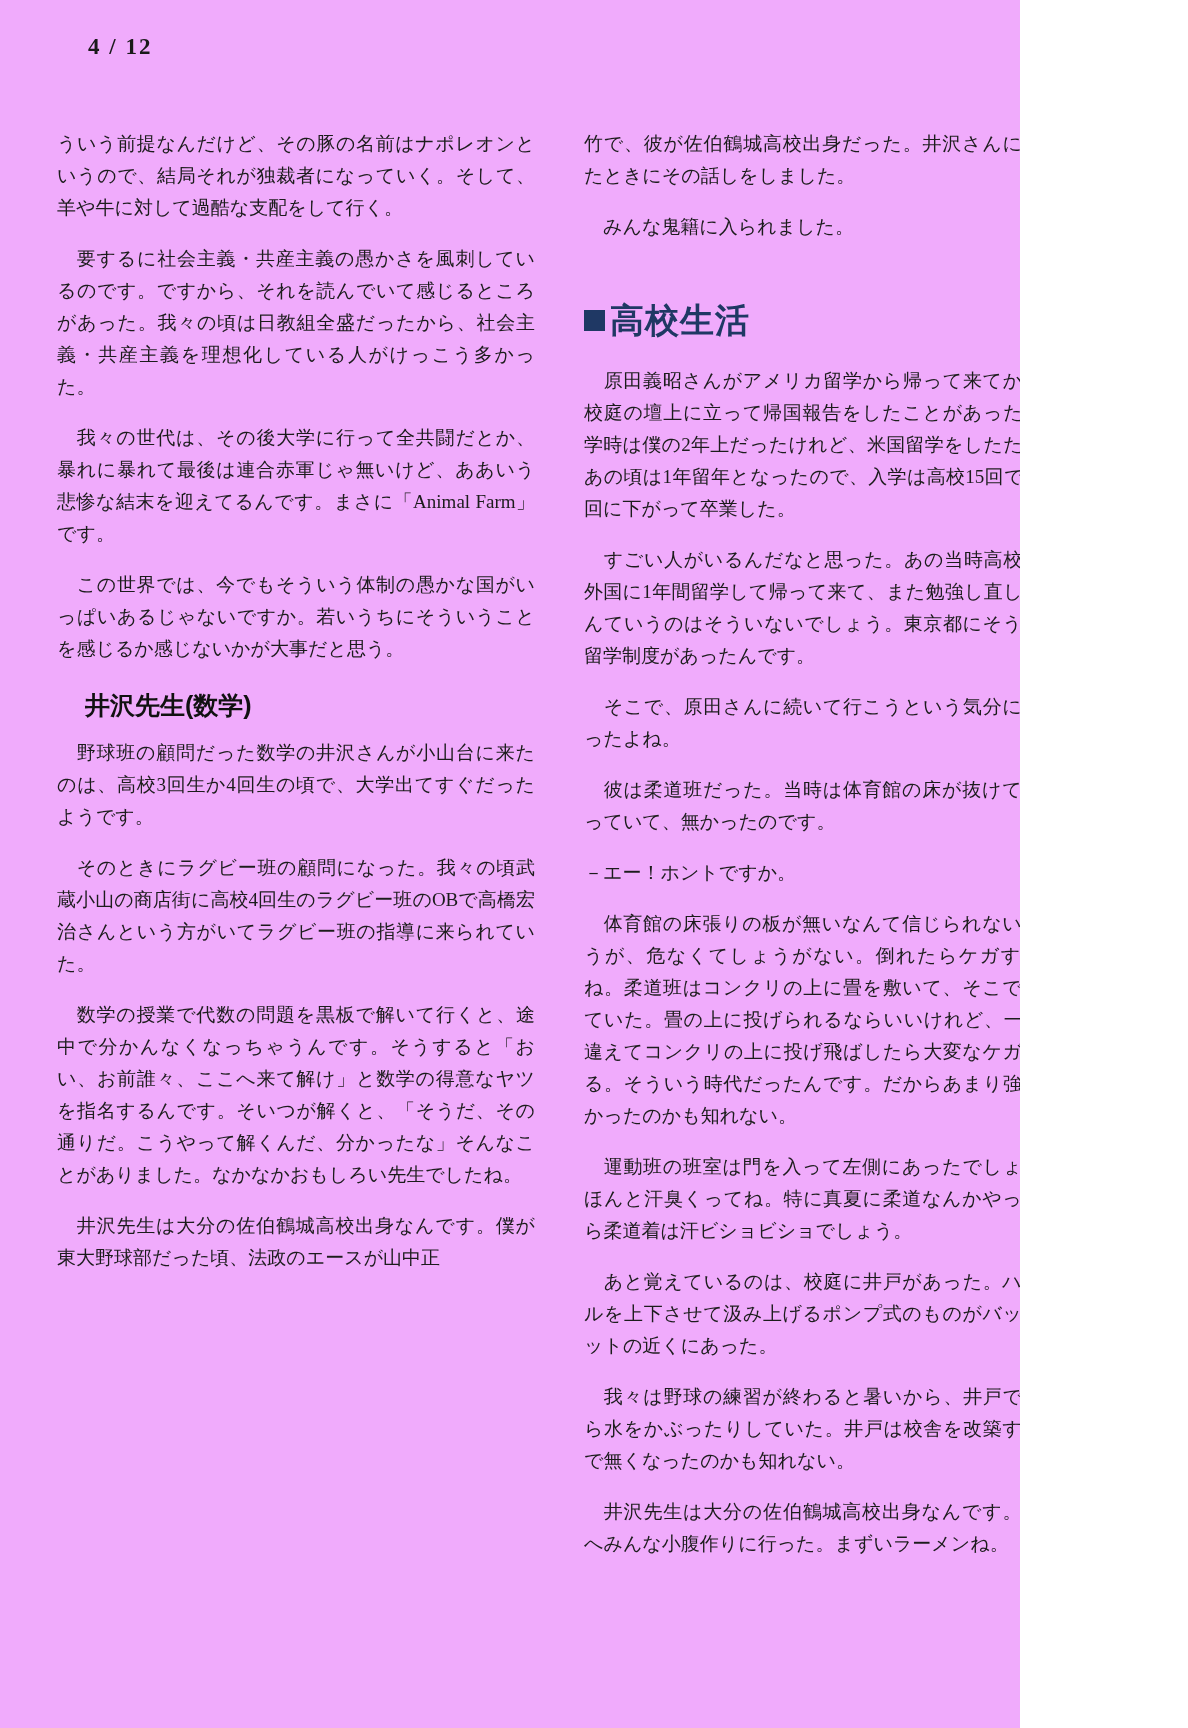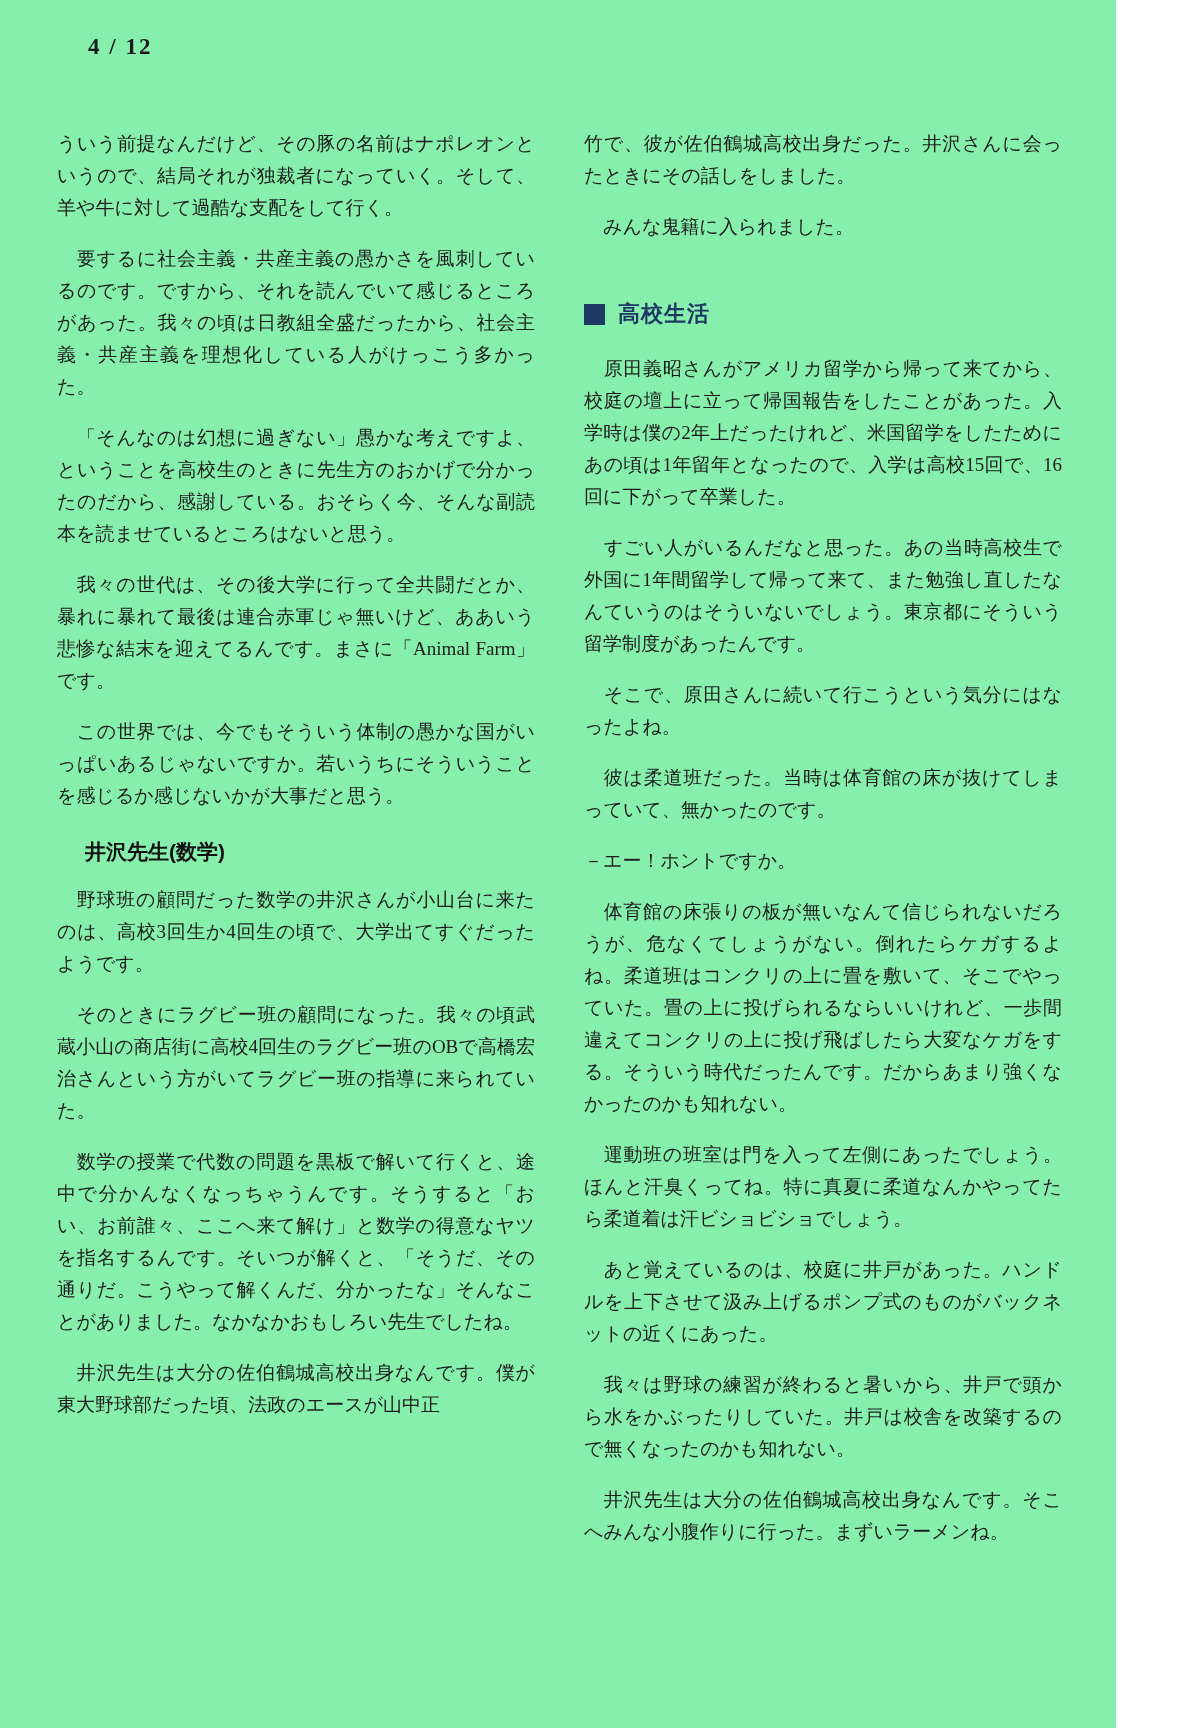--- a/index.html
+++ b/index.html
@@ -2,23 +2,23 @@
 <html lang="ja"><head>
 <meta charset="utf-8">
 <style>
   html, body {
     margin: 0;
     padding: 0;
     background: #ffffff;
   }
   .page {
     position: relative;
-    width: 1116px;
+    width: 1020px;
     height: 1728px;
-    background: #86efac;
+    background: #f0abfc;
     color: #1c1c1c;
     overflow: hidden;
     box-sizing: border-box;
   }
   .page-number {
     position: absolute;
     left: 88px;
     top: 34px;
     font-family: "Liberation Serif", "DejaVu Serif", serif;
     font-weight: 700;
@@ -40,61 +40,60 @@
     line-height: 32px;
     text-align: justify;
     color: #1c1c1c;
   }
   .col p {
     margin: 0 0 19px 0;
   }
   .subheading {
     font-family: "Liberation Sans", "DejaVu Sans", sans-serif;
     font-weight: 700;
-    font-size: 21px;
+    font-size: 25px;
     color: #111111;
     margin: 24px 0 16px 0;
     padding-left: 28px;
     text-align: left;
   }
   .section-header {
     display: flex;
     align-items: center;
     margin: 60px 0 28px 0;
   }
   .section-marker {
     display: inline-block;
     width: 21px;
     height: 21px;
     background: #1F3864;
     flex: 0 0 auto;
   }
   .section-title {
     font-family: "Liberation Sans", "DejaVu Sans", sans-serif;
     font-weight: 700;
-    font-size: 22px;
+    font-size: 34px;
     color: #1F3864;
-    margin-left: 13px;
+    margin-left: 5px;
     line-height: 1;
     letter-spacing: 1px;
   }
 </style>
 </head>
 <body>
 
 <div class="page">
 
   <div class="page-number">4 / 12</div>
 
   <div class="columns">
 
     <div class="col">
       <p>ういう前提なんだけど、その豚の名前はナポレオンというので、結局それが独裁者になっていく。そして、羊や牛に対して過酷な支配をして行く。</p>
       <p>　要するに社会主義・共産主義の愚かさを風刺しているのです。ですから、それを読んでいて感じるところがあった。我々の頃は日教組全盛だったから、社会主義・共産主義を理想化している人がけっこう多かった。</p>
-      <p>　「そんなのは幻想に過ぎない」愚かな考えですよ、ということを高校生のときに先生方のおかげで分かったのだから、感謝している。おそらく今、そんな副読本を読ませているところはないと思う。</p>
       <p>　我々の世代は、その後大学に行って全共闘だとか、暴れに暴れて最後は連合赤軍じゃ無いけど、ああいう悲惨な結末を迎えてるんです。まさに「Animal Farm」です。</p>
       <p>　この世界では、今でもそういう体制の愚かな国がいっぱいあるじゃないですか。若いうちにそういうことを感じるか感じないかが大事だと思う。</p>
 
       <div class="subheading">井沢先生(数学)</div>
 
       <p>　野球班の顧問だった数学の井沢さんが小山台に来たのは、高校3回生か4回生の頃で、大学出てすぐだったようです。</p>
       <p>　そのときにラグビー班の顧問になった。我々の頃武蔵小山の商店街に高校4回生のラグビー班のOBで高橋宏治さんという方がいてラグビー班の指導に来られていた。</p>
       <p>　数学の授業で代数の問題を黒板で解いて行くと、途中で分かんなくなっちゃうんです。そうすると「おい、お前誰々、ここへ来て解け」と数学の得意なヤツを指名するんです。そいつが解くと、「そうだ、その通りだ。こうやって解くんだ、分かったな」そんなことがありました。なかなかおもしろい先生でしたね。</p>
       <p>　井沢先生は大分の佐伯鶴城高校出身なんです。僕が東大野球部だった頃、法政のエースが山中正</p>
     </div>

